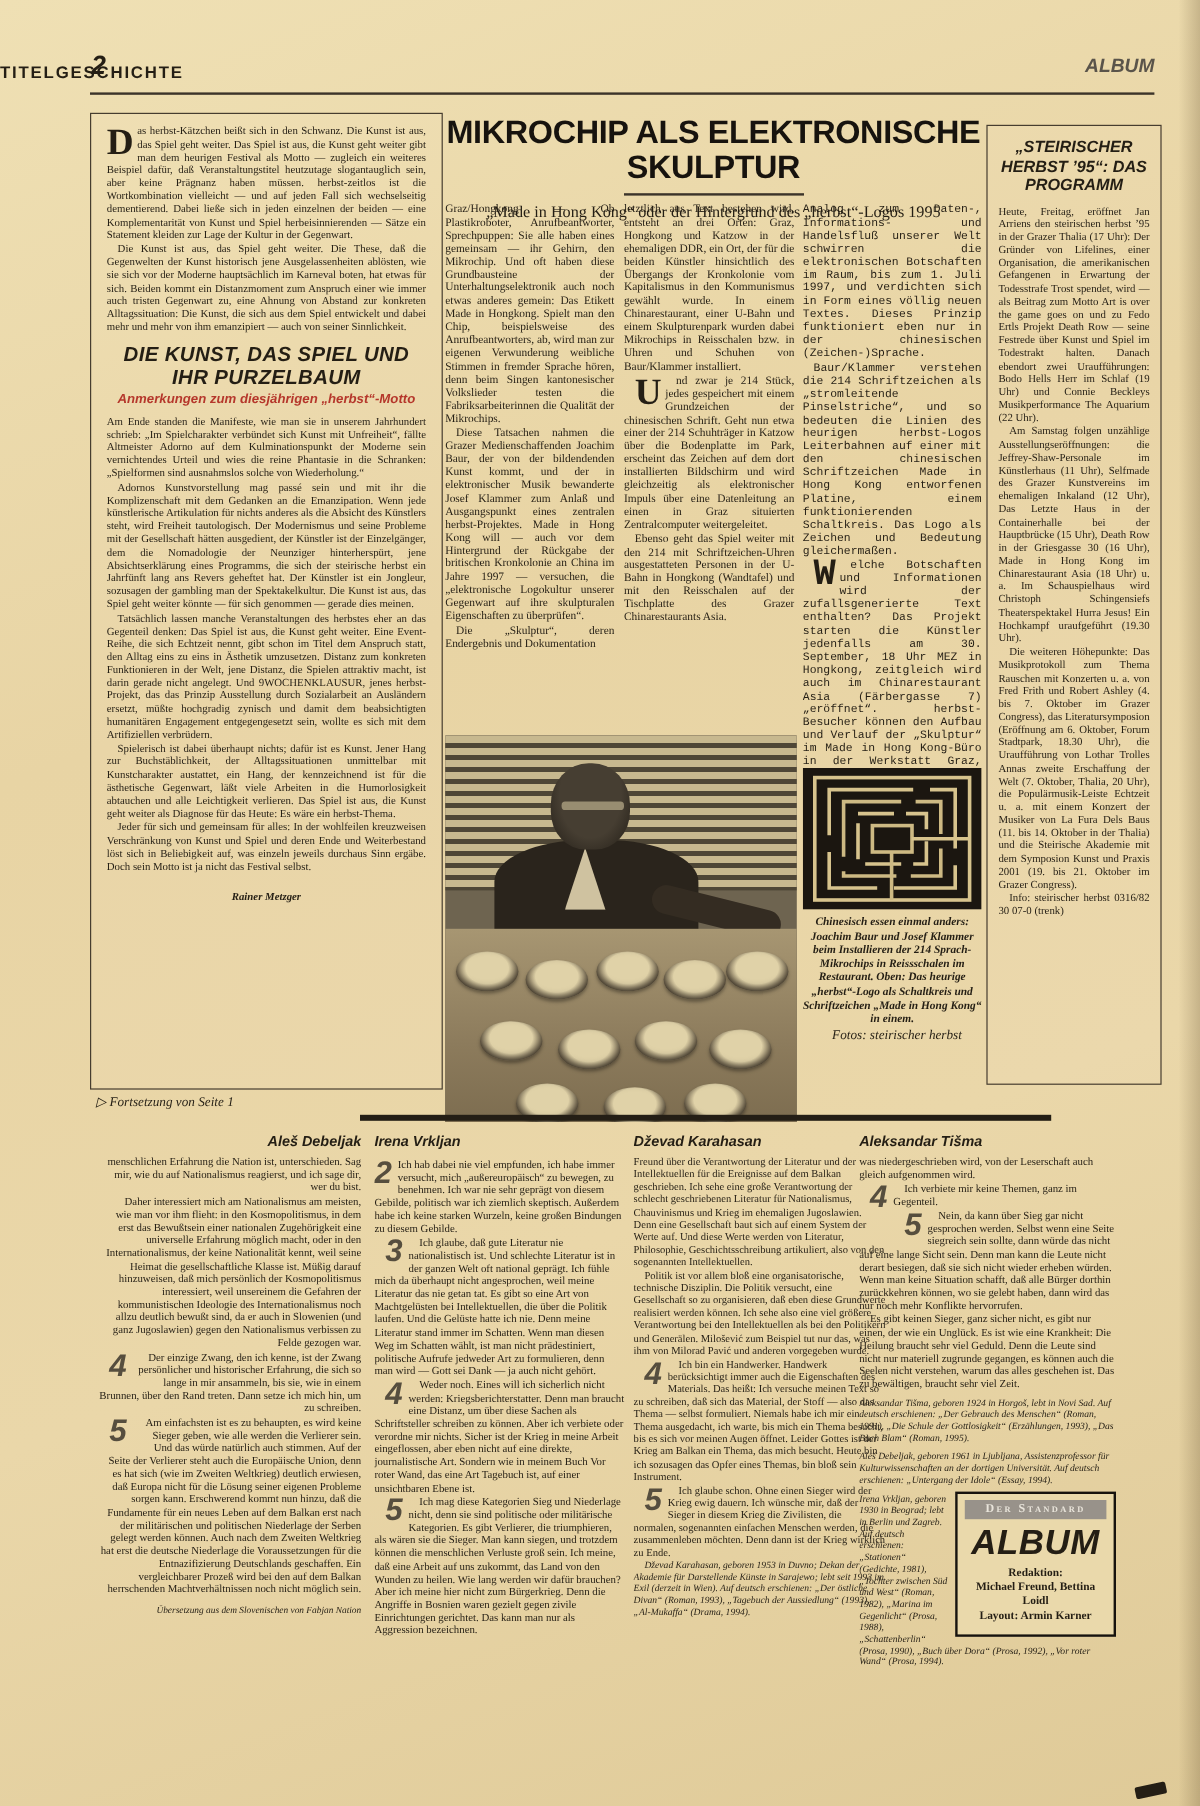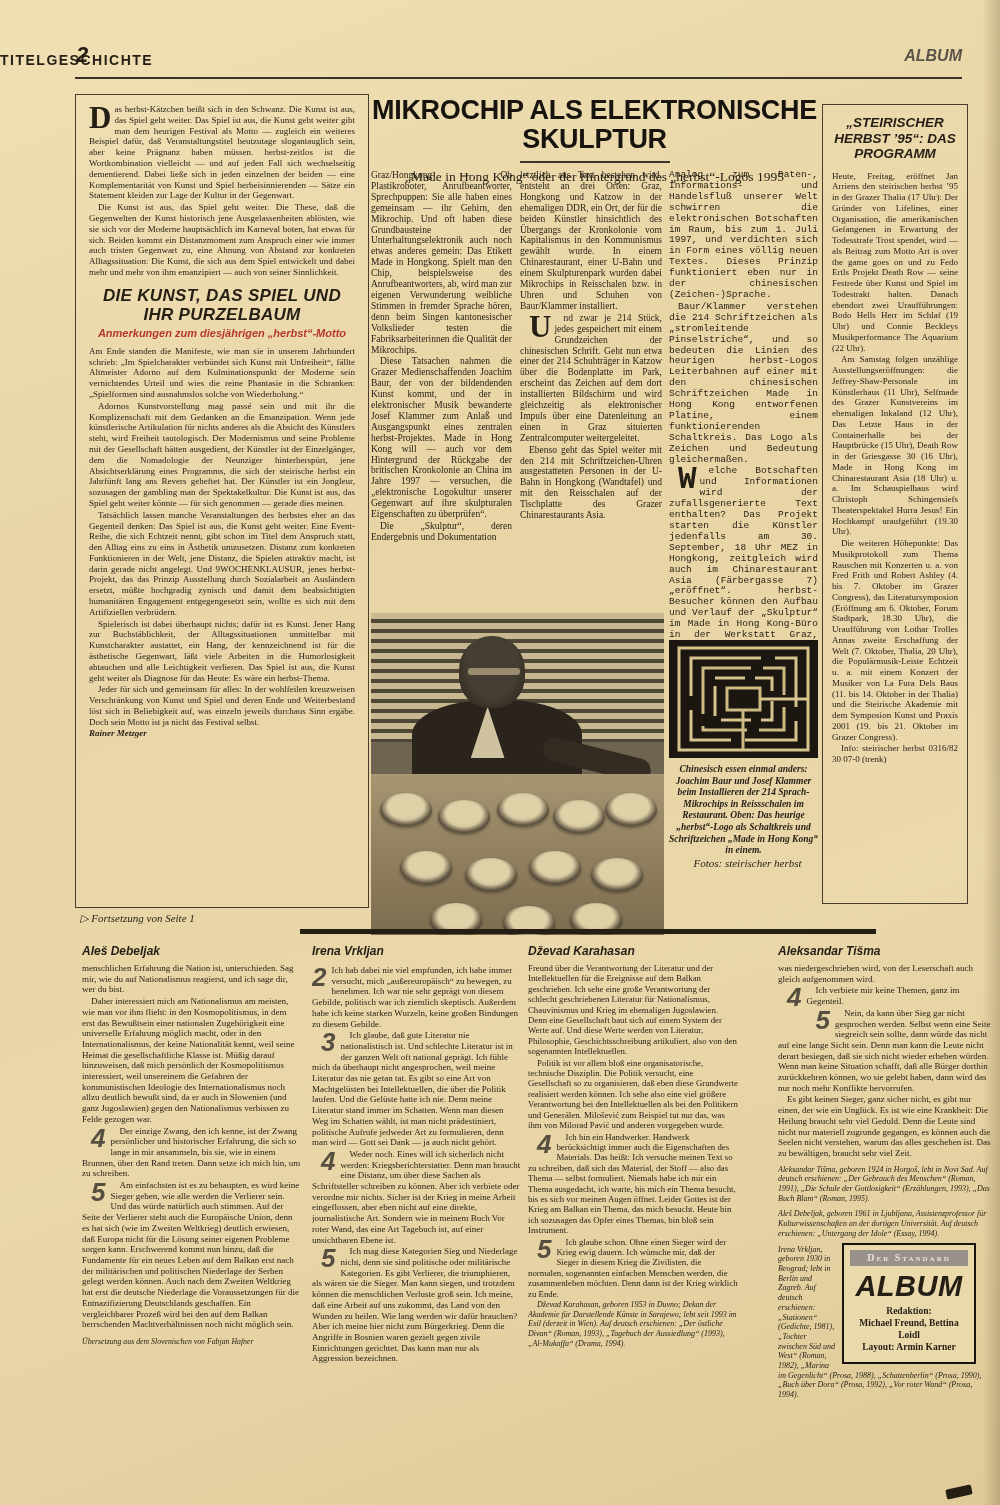--- a/index.html
+++ b/index.html
@@ -30,21 +30,21 @@
         text-align:justify;hyphens:auto;}
   #mcol1{left:371px;width:141px;}
   #mcol2{left:520px;width:142px;}
   #mcol3{left:669px;width:149px;height:476px;font-family:Liberation Mono, monospace;}
   
   p.para{margin:0;}
   [data-paras] p.para + p.para{text-indent:9px;margin-top:1px;}
   [data-paras] p.para.nn{text-indent:0;margin-top:7px;}
   .dropcap{float:left;font-weight:800;font-size:31px;line-height:26px;padding:1px 3px 0 0;font-style:normal;}
   .bignum{float:left;font:italic 800 26px/21px "Liberation Sans",sans-serif;color:#564e3e;margin:2px 5px 0 0;}
-  .byline{text-align:left;font-weight:700;font-style:italic;margin-top:0;}
+  .byline{text-align:center;font-weight:700;font-style:italic;margin-top:14px;}
   
   .photo{position:absolute;left:371px;top:613px;width:293px;height:322px;background:#6e6450;overflow:hidden;}
   .blinds{position:absolute;left:0;right:0;top:0;height:40%;
         background:repeating-linear-gradient(180deg,#c7b88f 0 6px,#4e4636 6px 10px);}
   .head{position:absolute;left:30%;top:7%;width:66px;height:72px;border-radius:48% 48% 44% 44%;
         background:radial-gradient(ellipse at 50% 38%,#463e32 55%,#221d16 100%);}
   .glasses{position:absolute;left:33%;top:17%;width:52px;height:7px;background:rgba(220,205,165,.55);border-radius:3px;}
   .torso{position:absolute;left:14%;top:27%;width:58%;height:24%;background:#2a241c;border-radius:45% 45% 0 0;}
   .shirt{position:absolute;left:34%;top:29%;width:34px;height:52px;background:#cfc2a0;
         clip-path:polygon(50% 0,100% 100%,0 100%);}
@@ -61,31 +61,31 @@
   .credit{font-style:italic;font-size:11px;margin-top:4px;text-indent:8px;}
   
   .sidebar{position:absolute;left:822px;top:104px;width:126px;height:782px;padding:8px 9px;
         overflow:hidden;font-size:9px;line-height:10.75px;text-align:justify;}
   .sidebar h3{font:italic 800 13.5px/15.5px "Liberation Sans",sans-serif;text-align:center;margin:2px 0 9px;}
   
   .continuation{position:absolute;left:80px;top:912px;font-style:italic;font-size:11px;}
   .thick-rule{position:absolute;left:300px;top:929px;width:576px;height:5px;background:#241e15;}
   
   .bcol{position:absolute;top:944px;height:536px;overflow:hidden;font-size:9px;line-height:10.7px;}
-  #bcol1{left:82px;width:219px;}
+  #bcol1{left:82px;width:219px;text-align:right;}
   #bcol2{left:312px;width:209px;}
   #bcol3{left:528px;width:210px;font-size:8.8px;line-height:10.4px;}
-  #bcol4{left:778px;width:214px;}
+  #bcol4{left:716px;width:214px;}
   .bcol h4{font:italic 800 12px "Liberation Sans",sans-serif;margin:0 0 5px;}
   .bio{font-style:italic;font-size:8px;line-height:9.7px;margin:6px 0 0;}
   .footnote{font-style:italic;font-size:7.8px;margin-top:7px;}
   .bio-flow{overflow:hidden;}
   
   .album-box{float:right;width:122px;border:2px solid #17130e;background:#ead9ab;
-        margin:4px 16px 2px 6px;padding:5px 4px 9px;text-align:center;}
+        margin:4px 0 2px 6px;padding:5px 4px 9px;text-align:center;}
   .brand{background:#98928a;color:#e9e5db;font:700 10px/16px "Liberation Serif",serif;
         letter-spacing:2px;height:16px;margin:0 2px 6px;font-variant:small-caps;}
   .album-title{font:italic 900 29px/29px "Liberation Sans",sans-serif;letter-spacing:.5px;margin-bottom:4px;}
   .imprint div{font:700 9.5px/12px "Liberation Serif",serif;}
   .corner-mark{position:absolute;right:28px;bottom:8px;width:26px;height:10px;background:#241e15;
         transform:rotate(-12deg);border-radius:2px;}
 </style>
 </head>
 <body>
 
@@ -189,21 +189,21 @@
   <div class="thick-rule"></div>
 
   <div class="bcol" id="bcol1">
     <h4>Aleš Debeljak</h4>
     <div data-paras="bottom.col1.paras">
         <p class="para">menschlichen Erfahrung die Nation ist, unterschieden. Sag mir, wie du auf Nationalismus reagierst, und ich sage dir, wer du bist.</p>
         <p class="para">Daher interessiert mich am Nationalismus am meisten, wie man vor ihm flieht: in den Kosmopolitismus, in dem erst das Bewußtsein einer nationalen Zugehörigkeit eine universelle Erfahrung möglich macht, oder in den Internationalismus, der keine Nationalität kennt, weil seine Heimat die gesellschaftliche Klasse ist. Müßig darauf hinzuweisen, daß mich persönlich der Kosmopolitismus interessiert, weil unsereinem die Gefahren der kommunistischen Ideologie des Internationalismus noch allzu deutlich bewußt sind, da er auch in Slowenien (und ganz Jugoslawien) gegen den Nationalismus verbissen zu Felde gezogen war.</p>
         <p class="para nn"><span class="bignum">4</span>Der einzige Zwang, den ich kenne, ist der Zwang persönlicher und historischer Erfahrung, die sich so lange in mir ansammeln, bis sie, wie in einem Brunnen, über den Rand treten. Dann setze ich mich hin, um zu schreiben.</p>
         <p class="para nn"><span class="bignum">5</span>Am einfachsten ist es zu behaupten, es wird keine Sieger geben, wie alle werden die Verlierer sein. Und das würde natürlich auch stimmen. Auf der Seite der Verlierer steht auch die Europäische Union, denn es hat sich (wie im Zweiten Weltkrieg) deutlich erwiesen, daß Europa nicht für die Lösung seiner eigenen Probleme sorgen kann. Erschwerend kommt nun hinzu, daß die Fundamente für ein neues Leben auf dem Balkan erst nach der militärischen und politischen Niederlage der Serben gelegt werden können. Auch nach dem Zweiten Weltkrieg hat erst die deutsche Niederlage die Voraussetzungen für die Entnazifizierung Deutschlands geschaffen. Ein vergleichbarer Prozeß wird bei den auf dem Balkan herrschenden Machtverhältnissen noch nicht möglich sein.</p>
       </div>
-    <p class="footnote">Übersetzung aus dem Slovenischen von Fabjan Hafner</p>
+    <p class="footnote">Übersetzung aus dem Slovenischen von Fabjan Nation</p>
   </div>
 
   <div class="bcol" id="bcol2">
     <h4>Irena Vrkljan</h4>
     <div data-paras="bottom.col2.paras">
         <p class="para nn"><span class="bignum">2</span>Ich hab dabei nie viel empfunden, ich habe immer versucht, mich „außereuropäisch“ zu bewegen, zu benehmen. Ich war nie sehr geprägt von diesem Gebilde, politisch war ich ziemlich skeptisch. Außerdem habe ich keine starken Wurzeln, keine großen Bindungen zu diesem Gebilde.</p>
         <p class="para nn"><span class="bignum">3</span>Ich glaube, daß gute Literatur nie nationalistisch ist. Und schlechte Literatur ist in der ganzen Welt oft national geprägt. Ich fühle mich da überhaupt nicht angesprochen, weil meine Literatur das nie getan tat. Es gibt so eine Art von Machtgelüsten bei Intellektuellen, die über die Politik laufen. Und die Gelüste hatte ich nie. Denn meine Literatur stand immer im Schatten. Wenn man diesen Weg im Schatten wählt, ist man nicht prädestiniert, politische Aufrufe jedweder Art zu formulieren, denn man wird — Gott sei Dank — ja auch nicht gehört.</p>
         <p class="para nn"><span class="bignum">4</span>Weder noch. Eines will ich sicherlich nicht werden: Kriegsberichterstatter. Denn man braucht eine Distanz, um über diese Sachen als Schriftsteller schreiben zu können. Aber ich verbiete oder verordne mir nichts. Sicher ist der Krieg in meine Arbeit eingeflossen, aber eben nicht auf eine direkte, journalistische Art. Sondern wie in meinem Buch Vor roter Wand, das eine Art Tagebuch ist, auf einer unsichtbaren Ebene ist.</p>
         <p class="para nn"><span class="bignum">5</span>Ich mag diese Kategorien Sieg und Niederlage nicht, denn sie sind politische oder militärische Kategorien. Es gibt Verlierer, die triumphieren, als wären sie die Sieger. Man kann siegen, und trotzdem können die menschlichen Verluste groß sein. Ich meine, daß eine Arbeit auf uns zukommt, das Land von den Wunden zu heilen. Wie lang werden wir dafür brauchen? Aber ich meine hier nicht zum Bürgerkrieg. Denn die Angriffe in Bosnien waren gezielt gegen zivile Einrichtungen gerichtet. Das kann man nur als Aggression bezeichnen.</p>
       </div>

